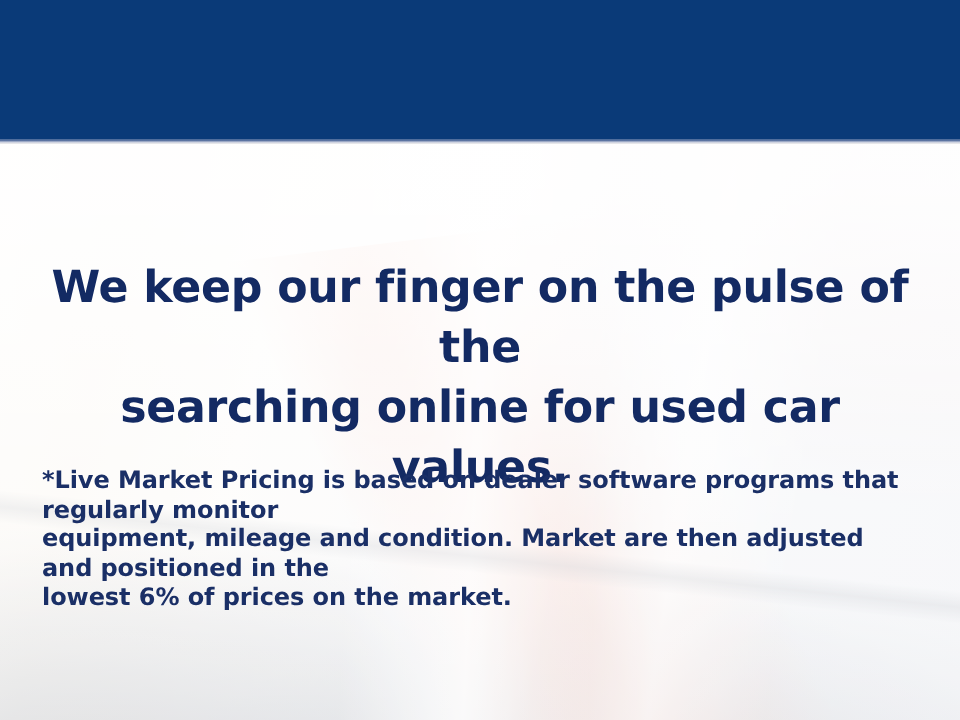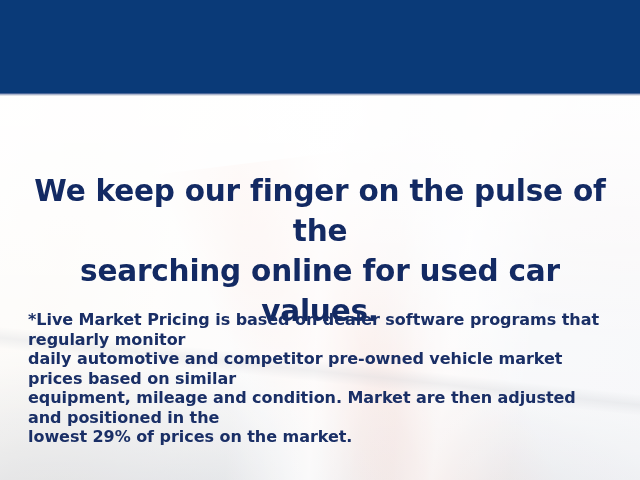--- a/index.html
+++ b/index.html
@@ -212,19 +212,18 @@
 
   <div class="content">
 
     <div class="headline">
       <span class="hl-line">We keep our finger on the pulse of the</span>
       <span class="hl-line">searching online for used car values.</span>
     </div>
 
     <div class="fineprint">
       <span class="fp-line">*Live Market Pricing is based on dealer software programs that regularly monitor</span>
-      <span class="fp-line">daily automotive and competitor pre-owned vehicle market prices based on similar</span>
       <span class="fp-line">equipment, mileage and condition. Market are then adjusted and positioned in the</span>
-      <span class="fp-line">lowest 29% of prices on the market.</span>
+      <span class="fp-line">lowest 6% of prices on the market.</span>
     </div>
 
   </div>
 </div>
 
 </body></html>

